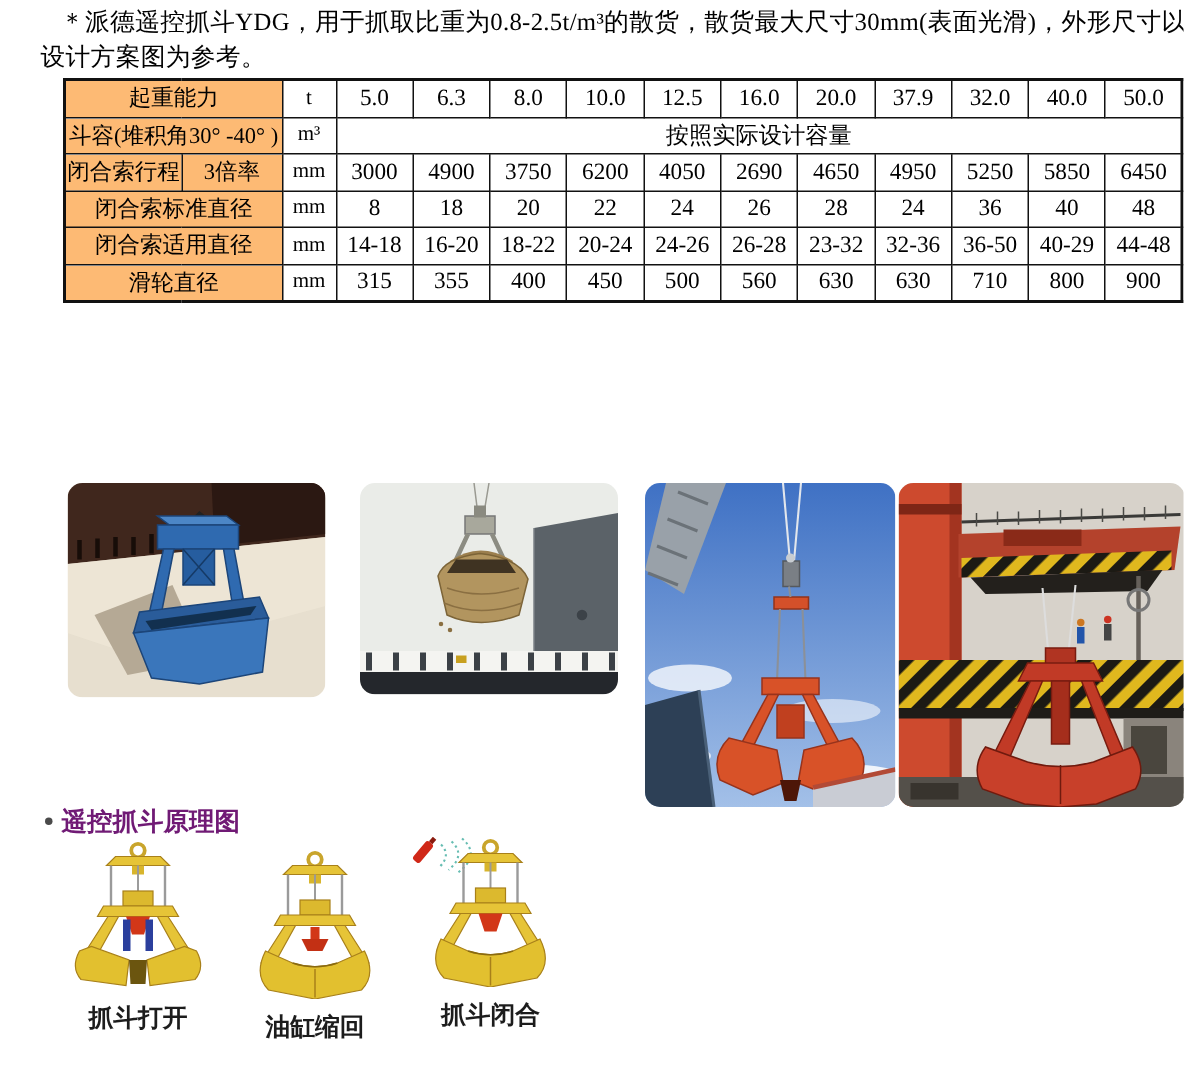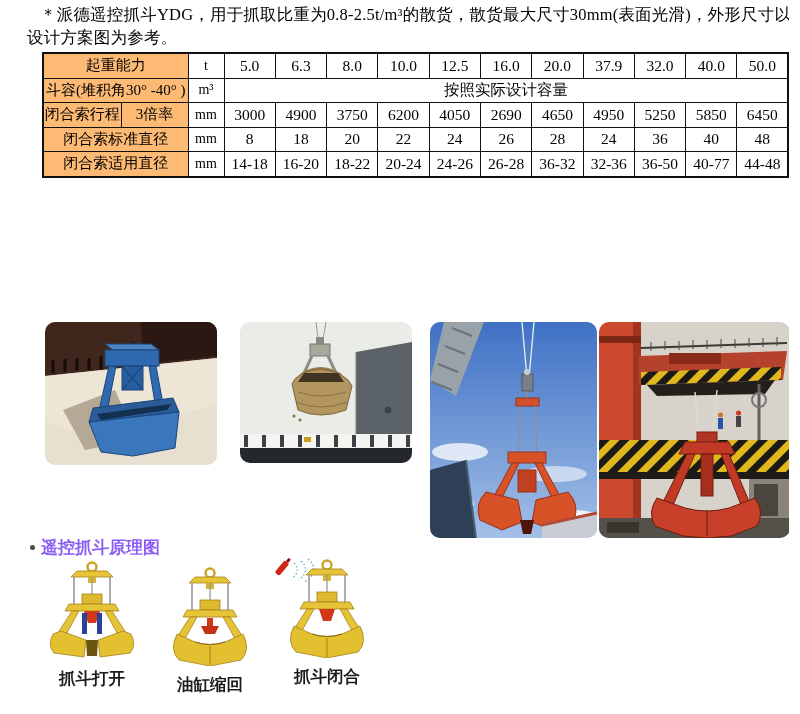--- a/index.html
+++ b/index.html
@@ -25,21 +25,21 @@
   .photo svg{display:block;width:100%;height:100%;}
   .p1{left:45px;top:322px;width:172px;height:143px;}
   .p2{left:240px;top:322px;width:172px;height:141px;}
   .p3{left:430px;top:322px;width:167px;height:216px;}
   .p4{left:599px;top:322px;width:191px;height:216px;}
   .dot{width:5px;height:5px;border-radius:50%;background:#4a4a4a;flex:0 0 auto;}
 
   
   .ptitle{position:absolute;left:30px;top:536px;display:flex;align-items:center;gap:6px;
           font-family:"Liberation Sans","DejaVu Sans",sans-serif;font-weight:bold;
-          font-size:17px;color:#8b5cf6;}
+          font-size:17px;color:#701a75;}
   .step{position:absolute;width:120px;text-align:center;}
   .step svg{width:110px;height:100px;display:block;margin:0 auto;}
   .s1{left:32px;top:560px;}
   .s2{left:150px;top:566px;}
   .s3{left:267px;top:558px;}
   .step-label{margin-top:8px;font-family:Liberation Mono, monospace;
               font-weight:bold;font-size:16.5px;color:#1c1c1c;}
 </style>
 </head>
 <body>
@@ -109,25 +109,40 @@
         </tr>
         <tr>
           <td class="lbl" colspan="2">闭合索适用直径</td>
           <td class="unit">mm</td>
           <td class="val">14-18</td>
           <td class="val">16-20</td>
           <td class="val">18-22</td>
           <td class="val">20-24</td>
           <td class="val">24-26</td>
           <td class="val">26-28</td>
-          <td class="val">36-32</td>
+          <td class="val">23-32</td>
           <td class="val">32-36</td>
           <td class="val">36-50</td>
-          <td class="val">40-77</td>
+          <td class="val">40-29</td>
           <td class="val">44-48</td>
+        </tr>
+        <tr>
+          <td class="lbl" colspan="2">滑轮直径</td>
+          <td class="unit">mm</td>
+          <td class="val">315</td>
+          <td class="val">355</td>
+          <td class="val">400</td>
+          <td class="val">450</td>
+          <td class="val">500</td>
+          <td class="val">560</td>
+          <td class="val">630</td>
+          <td class="val">630</td>
+          <td class="val">710</td>
+          <td class="val">800</td>
+          <td class="val">900</td>
         </tr>
       </tbody>
   </table>
 
   <figure class="photo p1" style="margin:0">
 
     <svg viewBox="0 0 172 143">
       <rect width="172" height="143" fill="#e7dfcf"></rect>
       <polygon points="0,0 172,0 172,36 96,44 0,54" fill="#40271d"></polygon>
       <polygon points="96,0 172,0 172,34 98,42" fill="#2b1812"></polygon>

